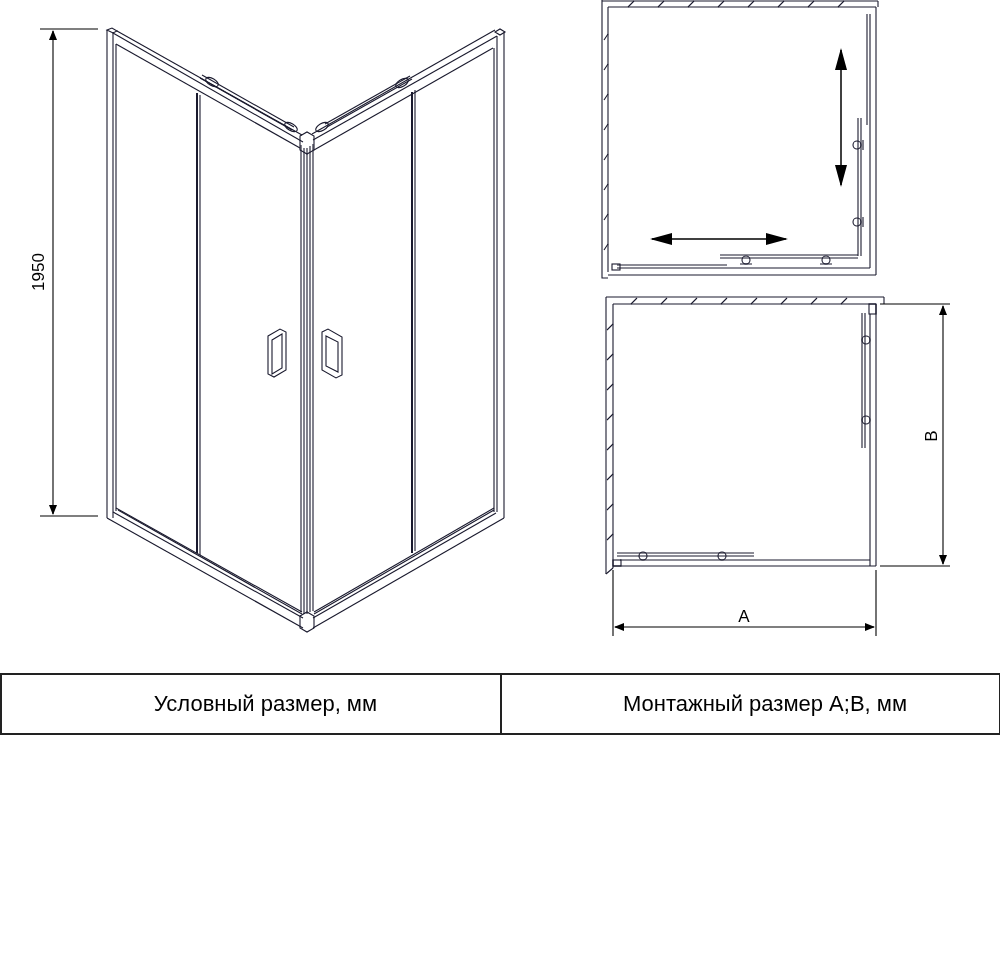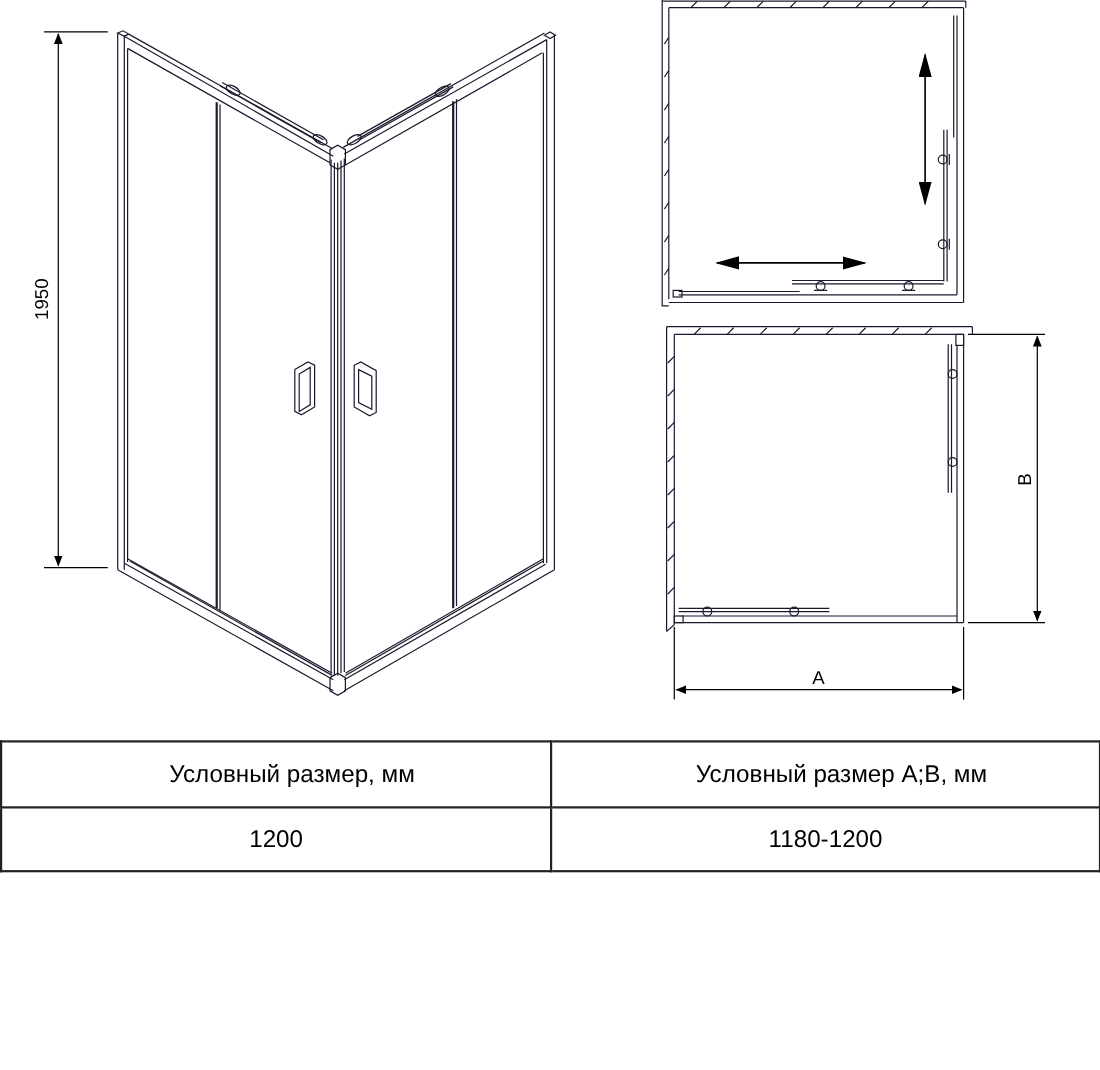--- a/index.html
+++ b/index.html
@@ -182,22 +182,18 @@
 </svg>
 
 <table id="spec-table">
   <colgroup>
       <col class="c1">
       <col class="c2">
     </colgroup>
   <thead>
     <tr>
       <th>Условный размер, мм</th>
-      <th>Условный размер A;B, мм</th>
+      <th>Монтажный размер A;B, мм</th>
     </tr>
   </thead>
   <tbody>
-    <tr>
-      <td>1200</td>
-      <td>1180-1200</td>
-    </tr>
   </tbody>
 </table>
 
 </body></html>

